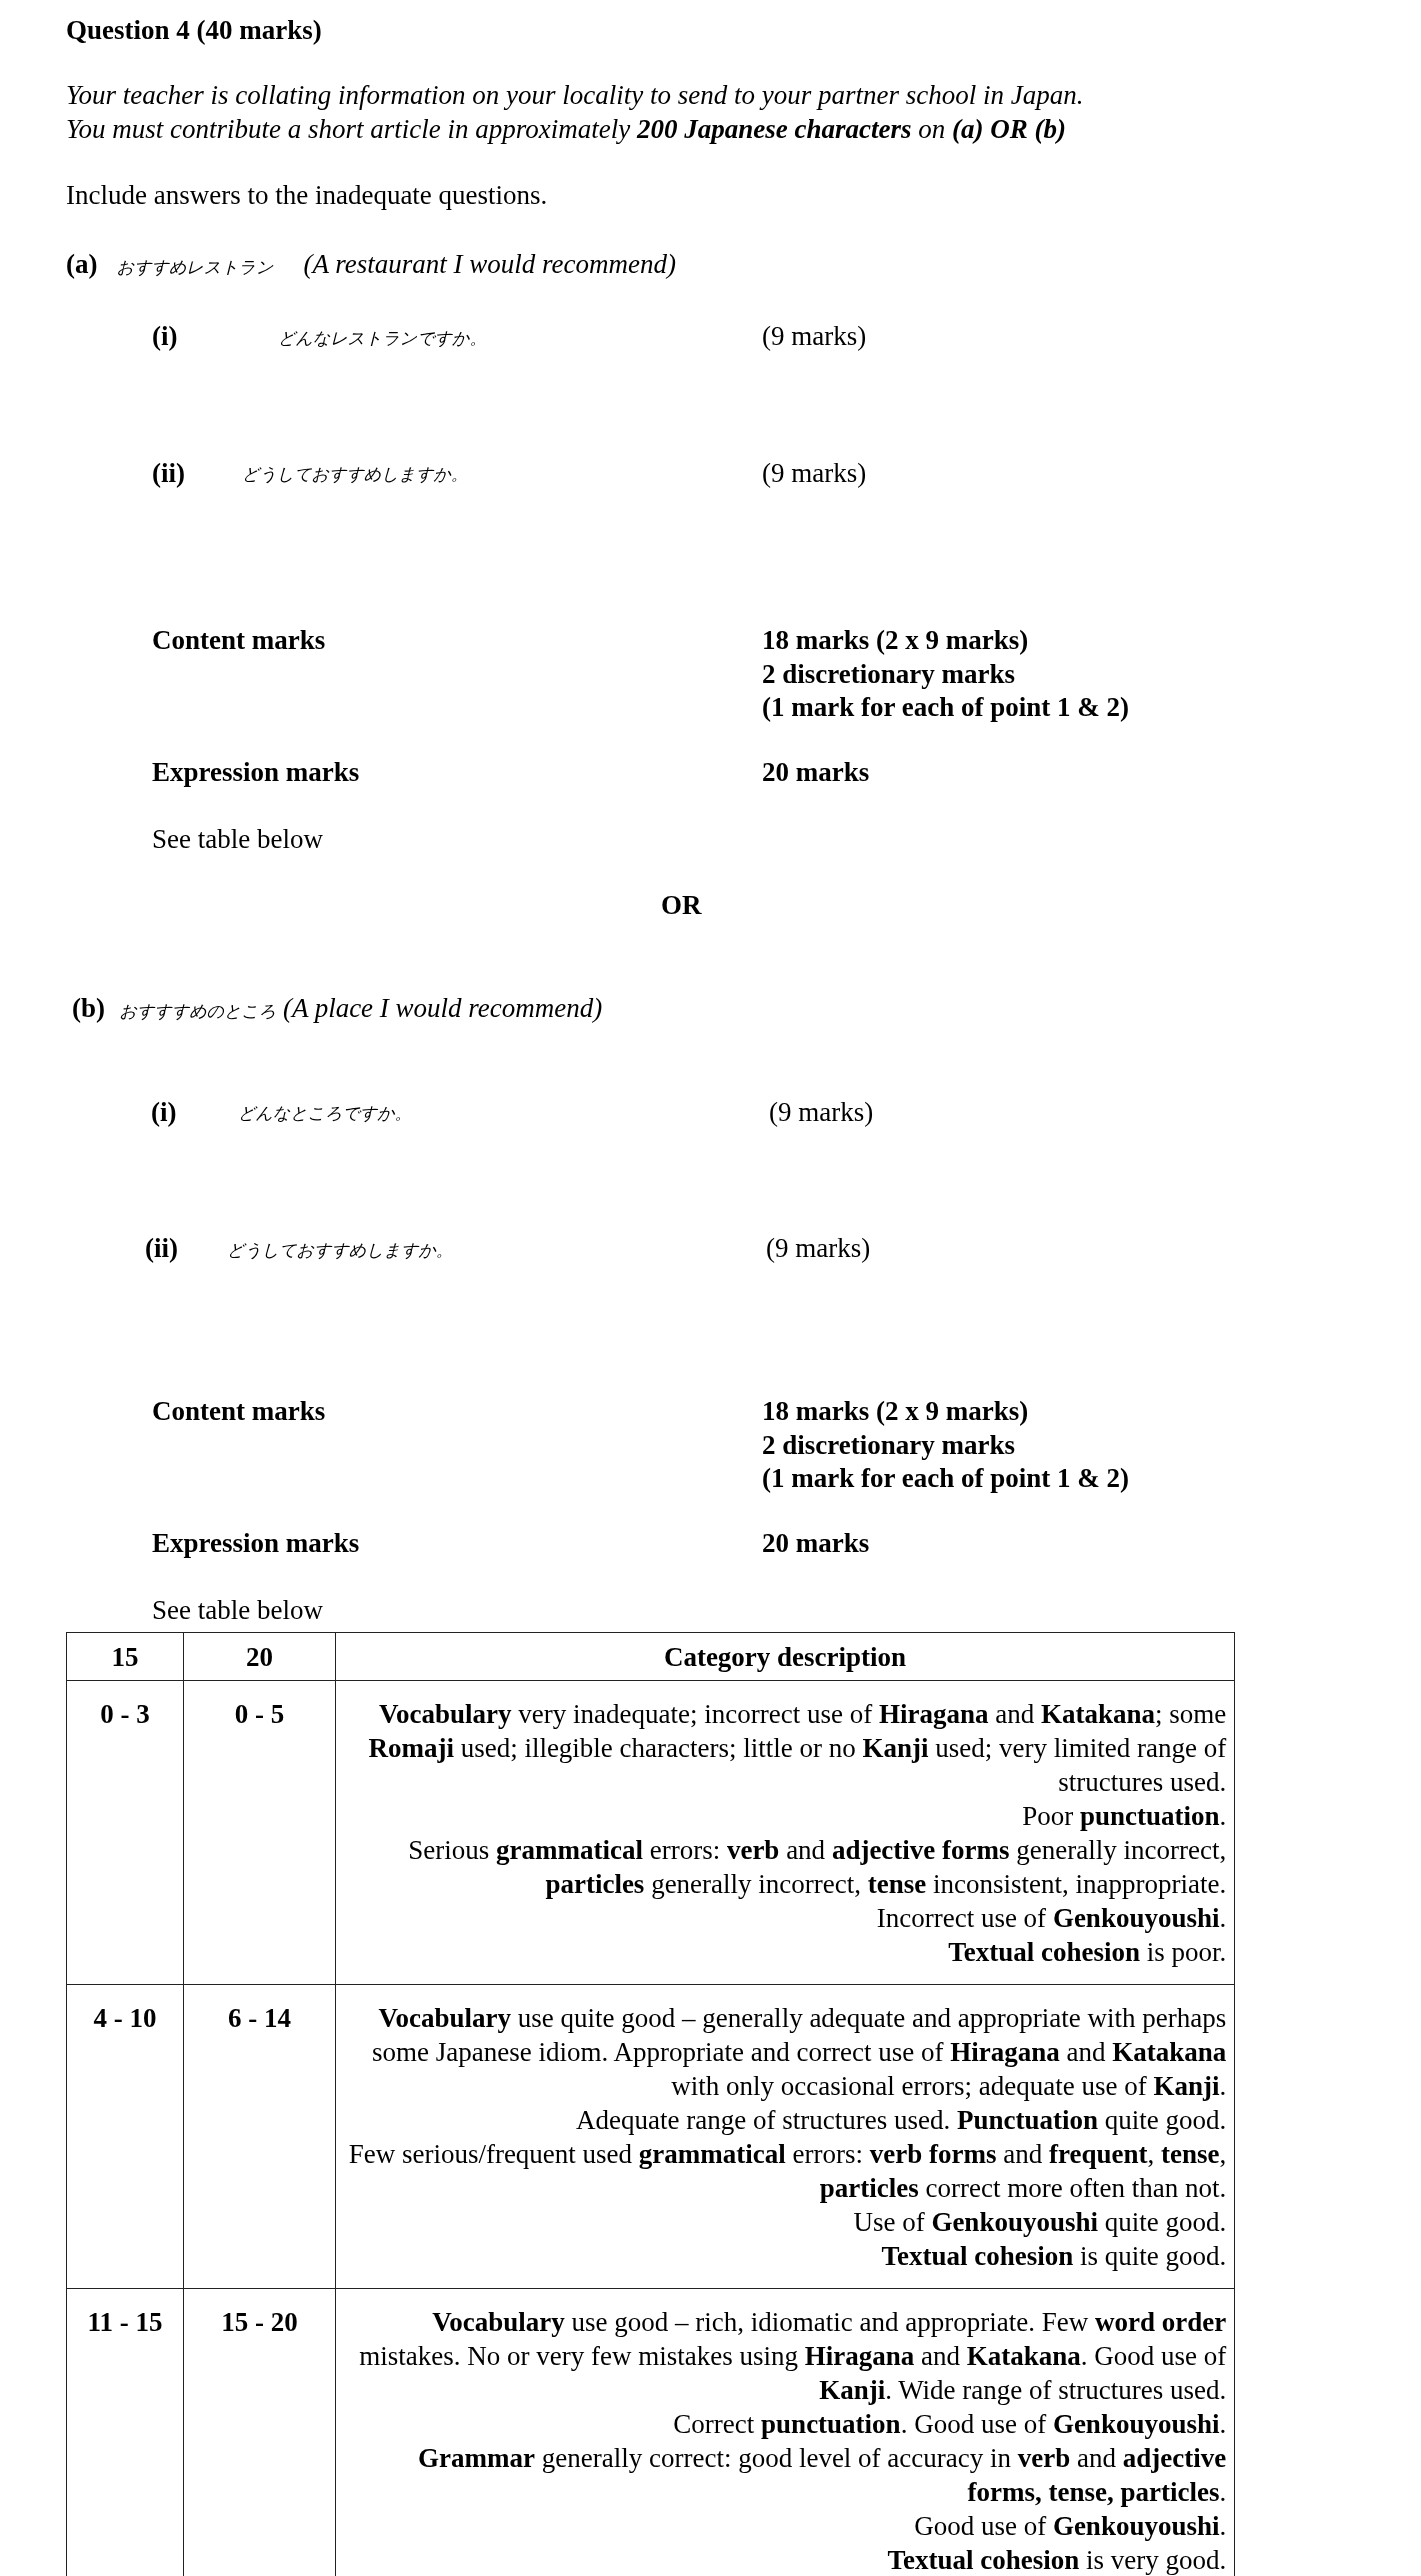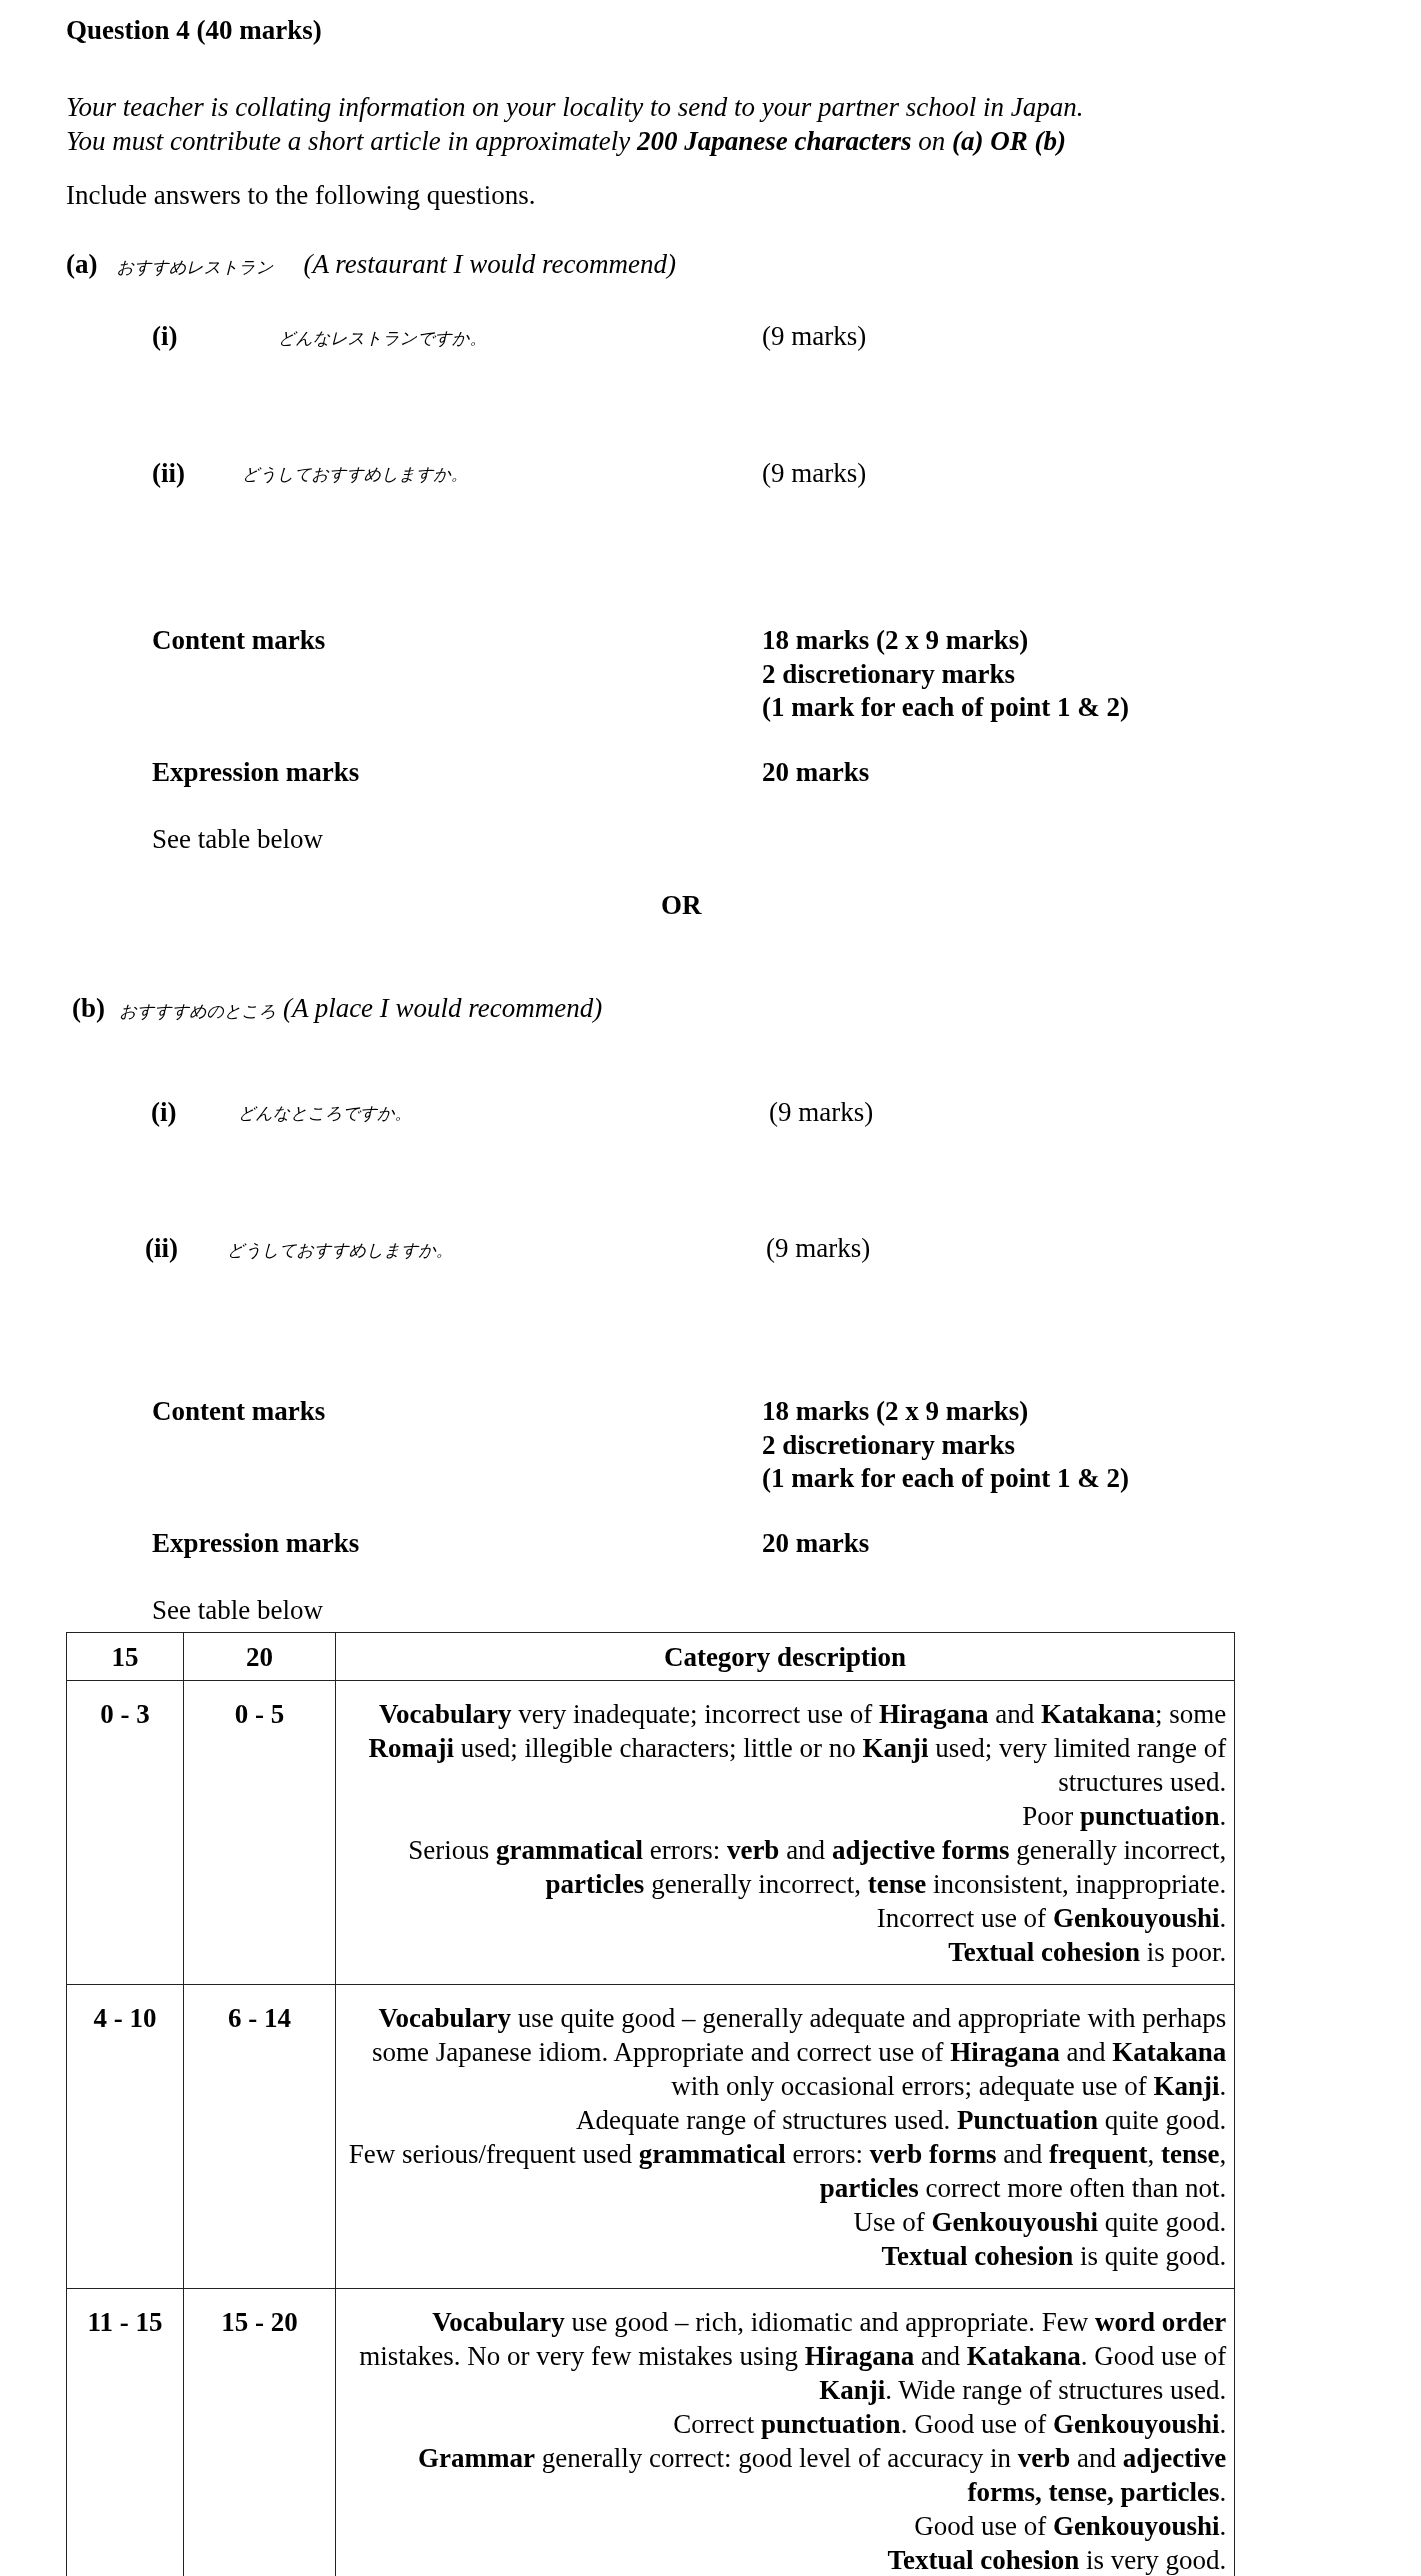--- a/index.html
+++ b/index.html
@@ -3,21 +3,21 @@
 <meta charset="utf-8">
 <style>
   html, body { margin: 0; padding: 0; background: #ffffff; }
   body {
     width: 1421px; height: 2576px; position: relative; overflow: hidden;
     font-family: "Liberation Serif", "DejaVu Serif", serif;
     color: #000; font-size: 27px; line-height: 34px;
   }
   .abs { position: absolute; white-space: nowrap; }
   .b { font-weight: bold; }
-  .i { font-style: italic; margin-top: 12px; }
+  .i { font-style: italic; }
   .jp { font-style: italic; font-family: "DejaVu Sans", sans-serif; font-size: 17px; font-weight: normal; }
   table.rubric {
     position: absolute; left: 66px; top: 1632px; width: 1168px;
     border-collapse: collapse; table-layout: fixed;
   }
   table.rubric td, table.rubric th {
     border: 1.6px solid #222; vertical-align: top; padding: 0;
   }
   table.rubric th { height: 47px; font-weight: bold; text-align: center; vertical-align: middle; }
   .range { font-weight: bold; text-align: center; padding-top: 15.6px !important; }
@@ -25,21 +25,21 @@
   .desc p { margin: 0; }
 </style>
 </head>
 <body>
 
 <div class="abs b" style="left:66px; top:12.5px;">Question 4 (40 marks)</div>
 
 <div class="abs i" style="left:66px; top:78px;">Your teacher is collating information on your locality to send to your partner school in Japan.</div>
 <div class="abs i" style="left:66px; top:112px;text-align:center;"><span>You must contribute a short article in approximately </span><span class="b">200 Japanese characters</span><span> on </span><span class="b">(a) OR (b)</span></div>
 
-<div class="abs" style="left:66px; top:178px;">Include answers to the following questions.</div>
+<div class="abs" style="left:66px; top:178px;">Include answers to the inadequate questions.</div>
 
 <div class="abs" style="left:66px; top:247px;">
   <span class="b">(a)</span>
   <span class="jp" style="margin-left:12.5px;">おすすめレストラン</span>
   <span class="i" style="margin-left:23.5px;">(A restaurant I would recommend)</span>
 </div>
 
 <div class="abs b" style="left:152px; top:319px;">(i)</div>
 <div class="abs jp" style="left:242px; top:321px;margin-left:36px;">どんなレストランですか。</div>
 <div class="abs" style="left:762px; top:319px;">(9 marks)</div>

